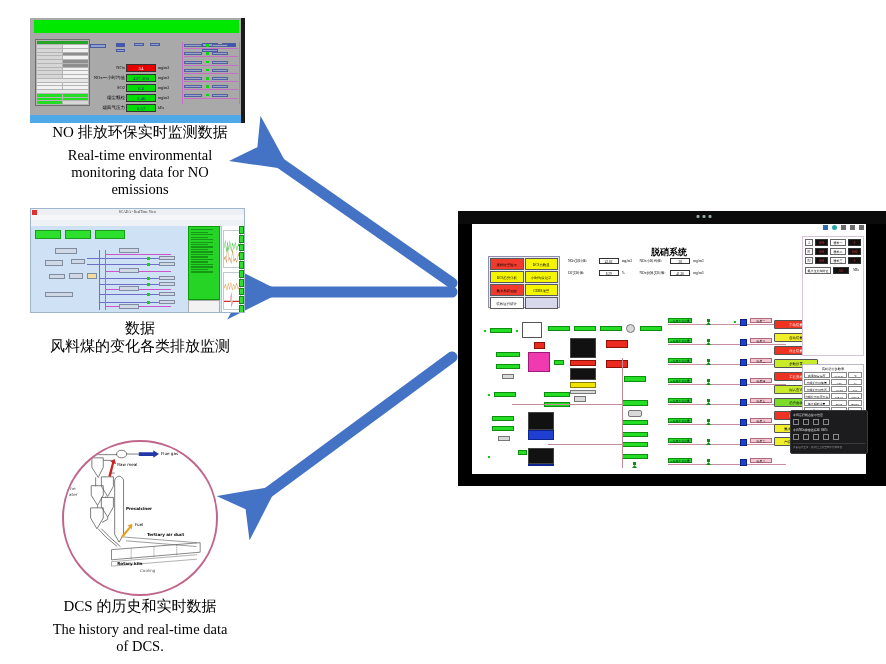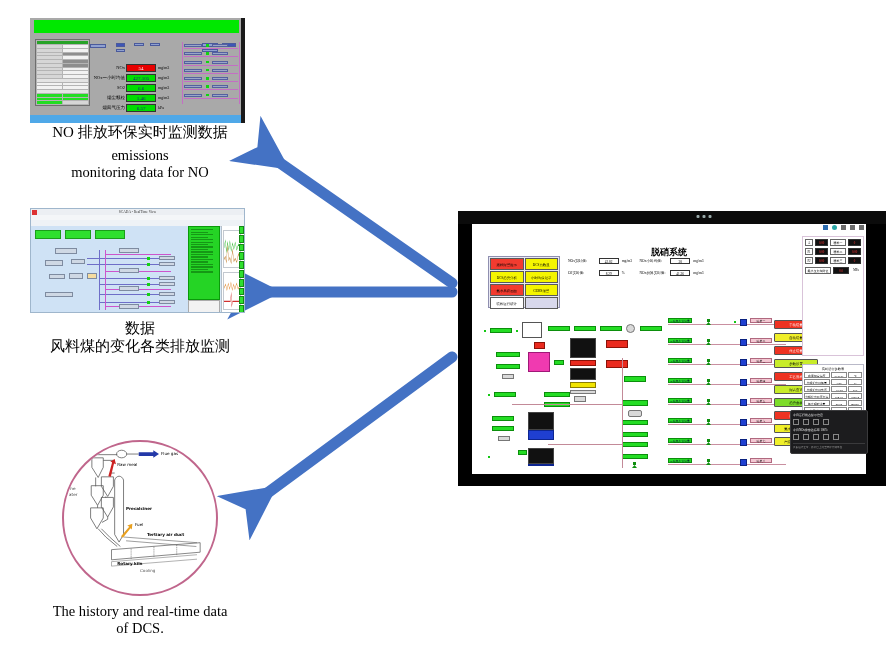--- a/index.html
+++ b/index.html
@@ -358,22 +358,23 @@
           <div class="nline" style="left:2px;top:6px;width:54px;"></div>
         </div>
     </div>
 
     <div style="position:absolute;left:212px;top:0;width:3px;height:105px;background:#111;"></div>
   </div>
 
   <div class="caption" style="left:25px;top:124px;width:230px;">
     <div class="cap-zh">NO 排放环保实时监测数据</div>
     <div class="cap-en" style="margin-top:5px;">
+      <div>Real-time environmental</div>
+      <div>monitoring data for NO</div>
       <div>emissions</div>
-      <div>monitoring data for NO</div>
     </div>
   </div>
 
   <div class="thumb" id="img2">
     <div class="titlebar">
       <div class="tb-close"></div>
       <div class="tb-txt">SCADA - RealTime View</div>
     </div>
     <div class="menubar"></div>
     <div class="toolbar"></div>
@@ -557,20 +558,21 @@
         <text x="262" y="296" font-weight="bold">Tertiary air duct</text>
         <text x="168" y="388" font-weight="bold">Rotary kiln</text>
         <text x="240" y="412" fill="#555">Cooling</text>
         <text x="20" y="150" fill="#444">he</text>
         <text x="16" y="172" fill="#444">ater</text>
       </g>
     </svg>
   </div>
 
   <div class="caption" style="left:25px;top:598px;width:230px;">
+    <div class="cap-zh">DCS 的历史和实时数据</div>
     <div class="cap-en" style="margin-top:5px;">
       <div>The history and real-time data</div>
       <div>of DCS.</div>
     </div>
   </div>
 
   <div class="thumb" id="img4">
     <div class="osbar">
       <div class="mid">
         <i></i>

